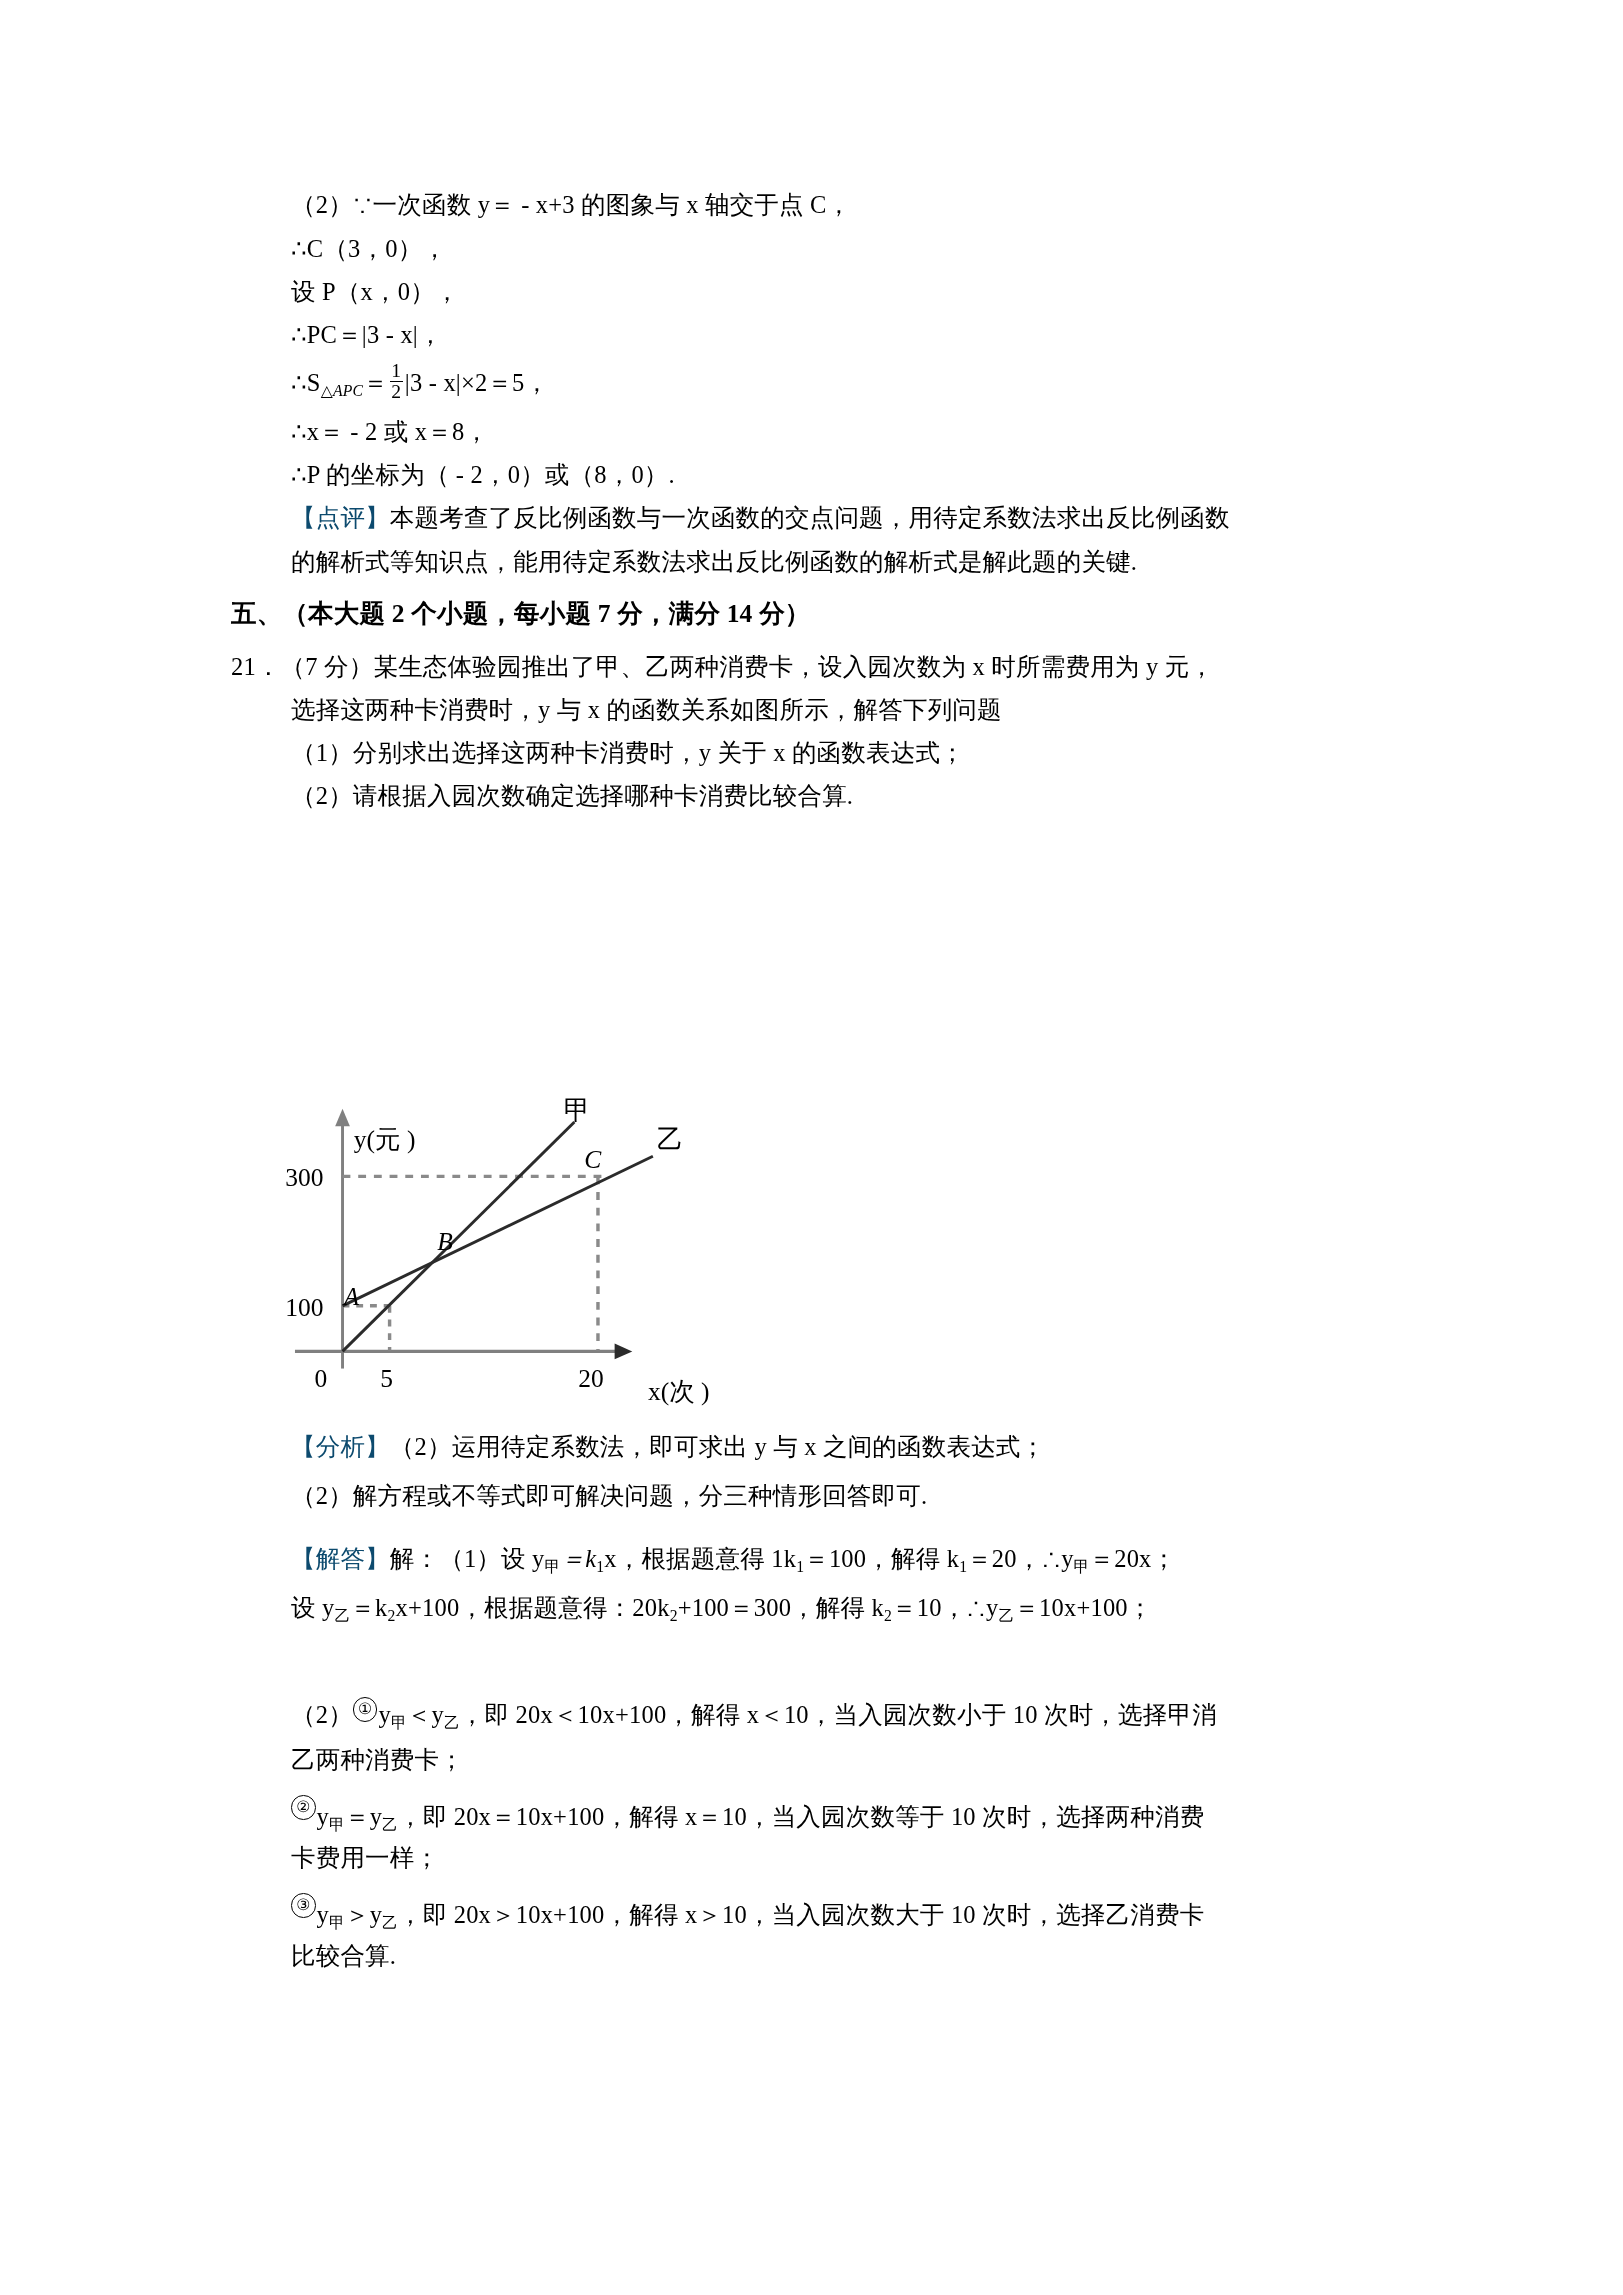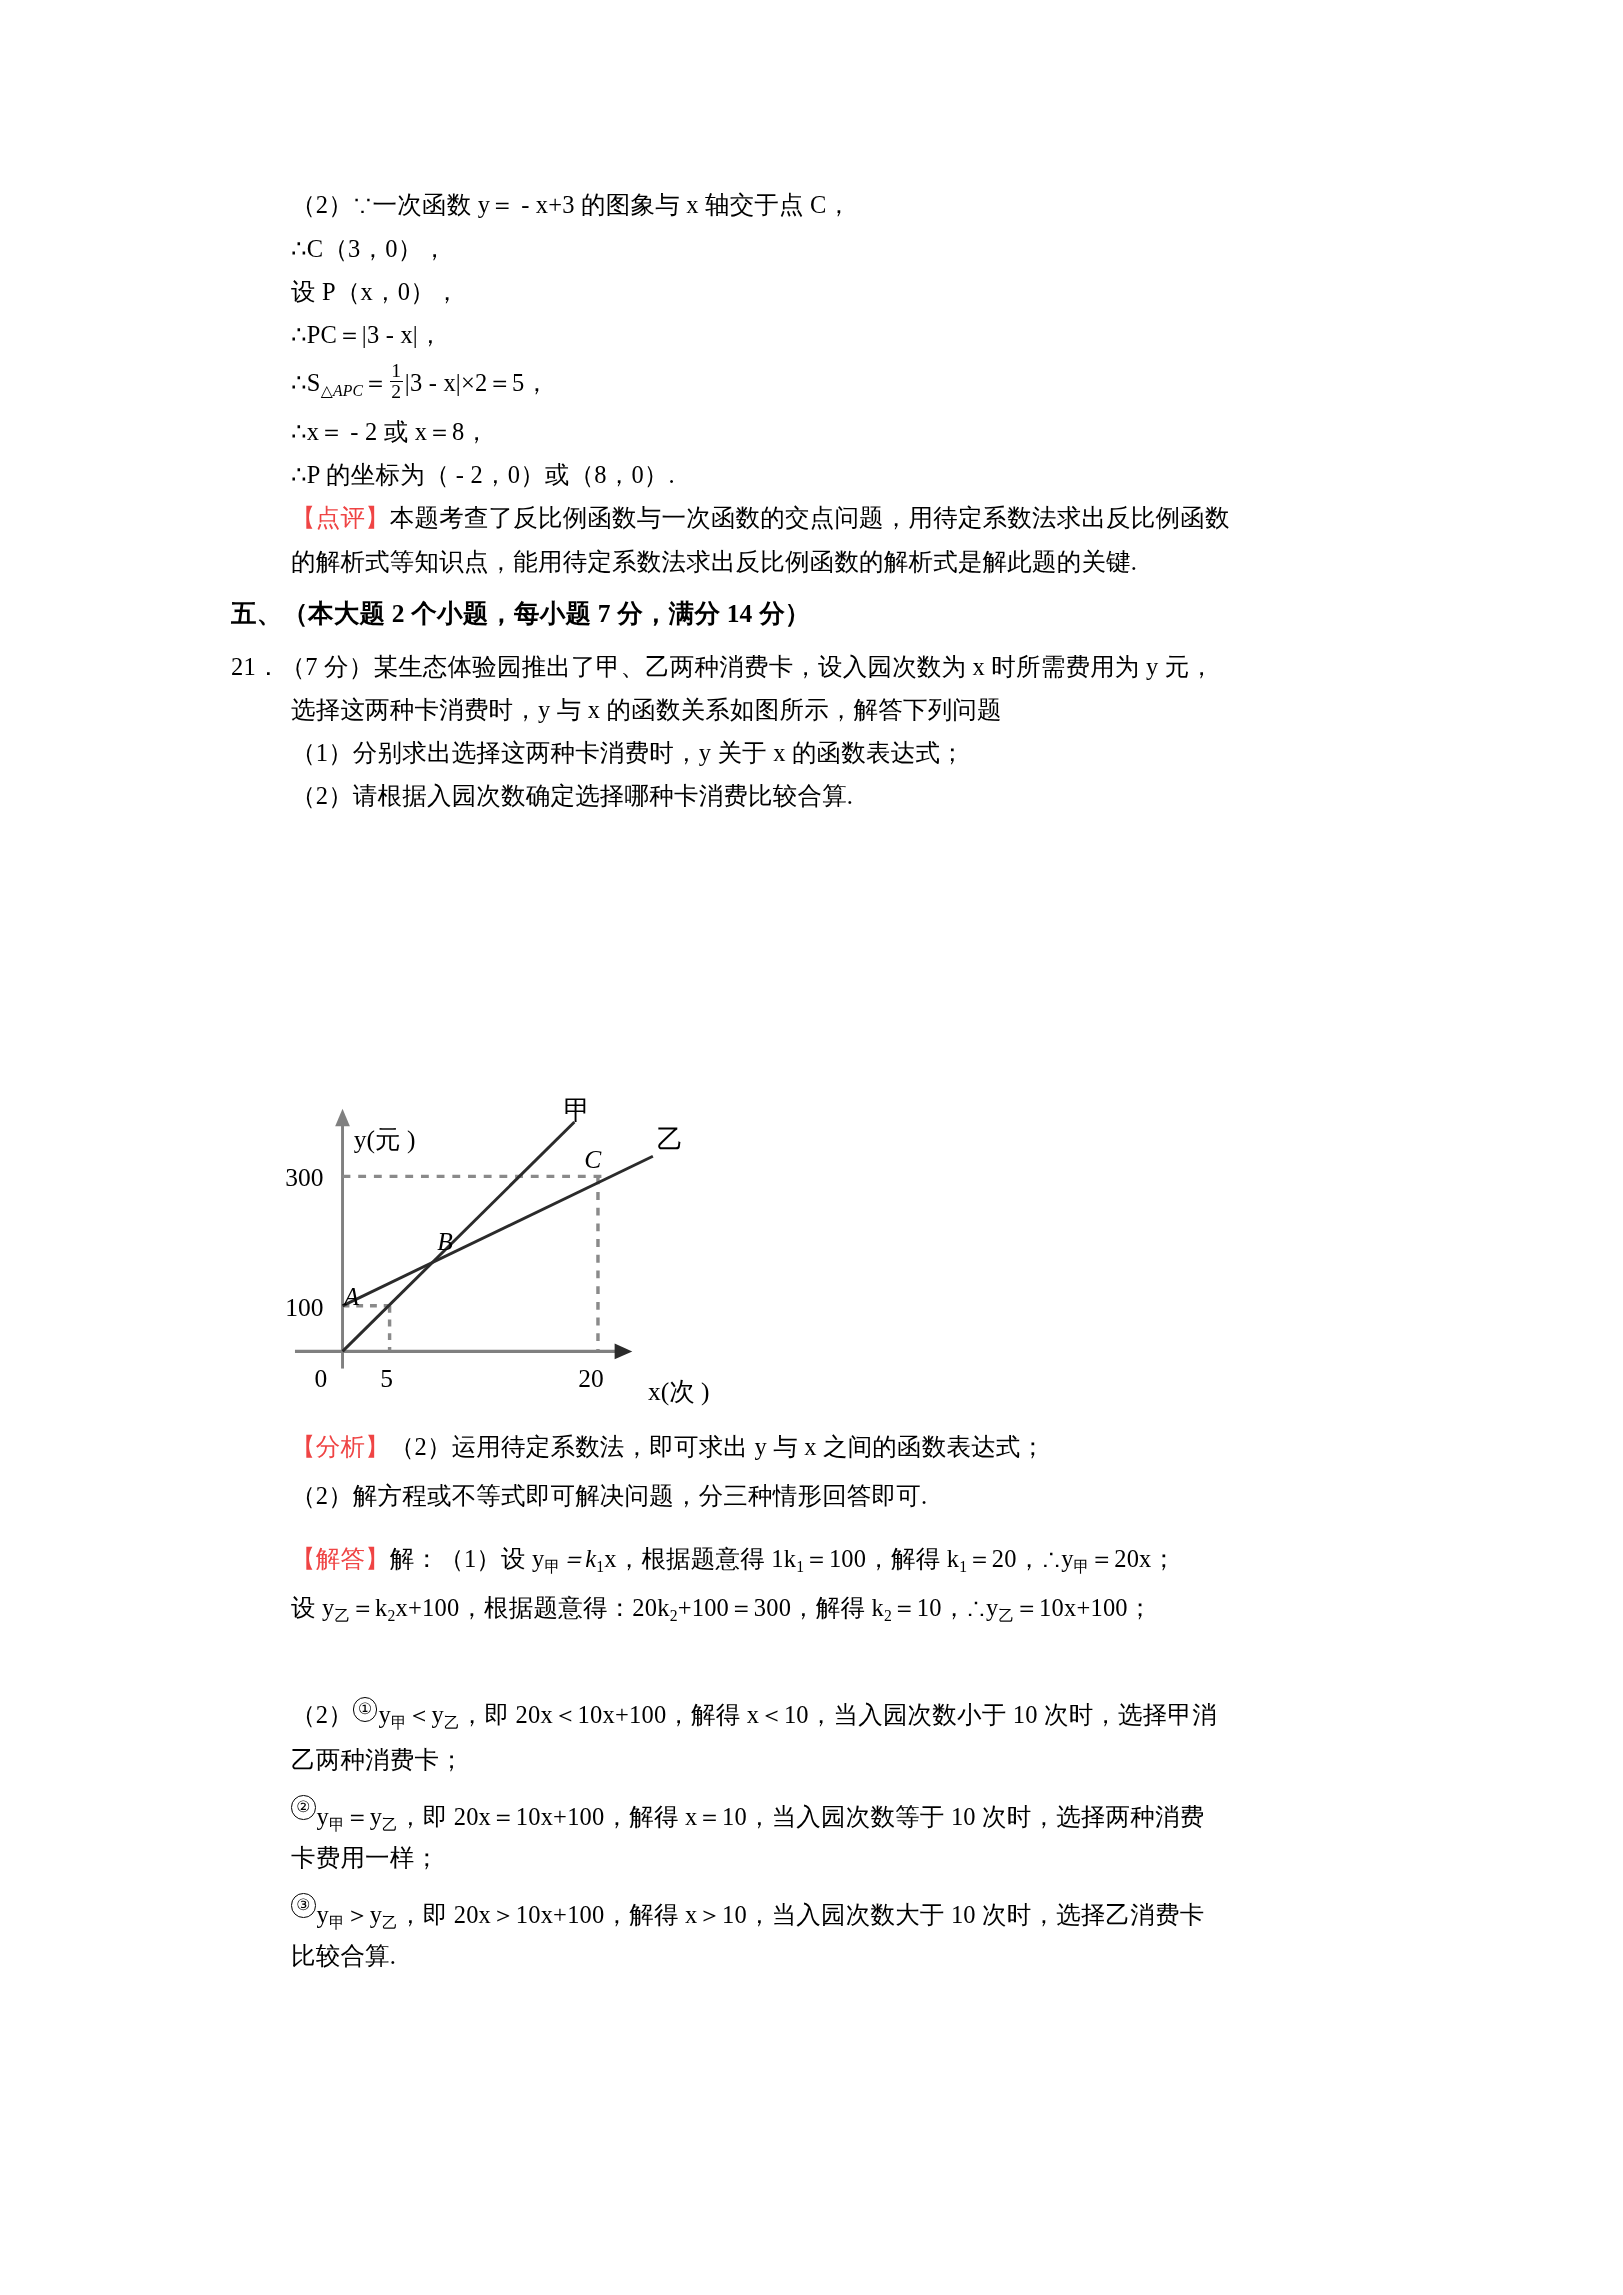--- a/index.html
+++ b/index.html
@@ -16,21 +16,21 @@
     position:absolute;
     white-space:nowrap;
     font-size:24.5px;
     line-height:28.5px;
     letter-spacing:0.2px;
   }
   .ind1{left:291px;}
   .ind0{left:231px;}
   .bold{font-weight:bold;}
   .tag{
-    color:#ef4444;
+    color:#0c4a6e;
     background:transparent;
     font-weight:normal;
   }
   .mi{font-style:italic;font-family:"Liberation Serif","DejaVu Serif",serif;}
   .sub{font-size:15.7px;vertical-align:-0.32em;font-style:italic;}
   .subn{font-size:15.7px;vertical-align:-0.32em;font-style:normal;}
 
   
   .frac{
     display:inline-block;

